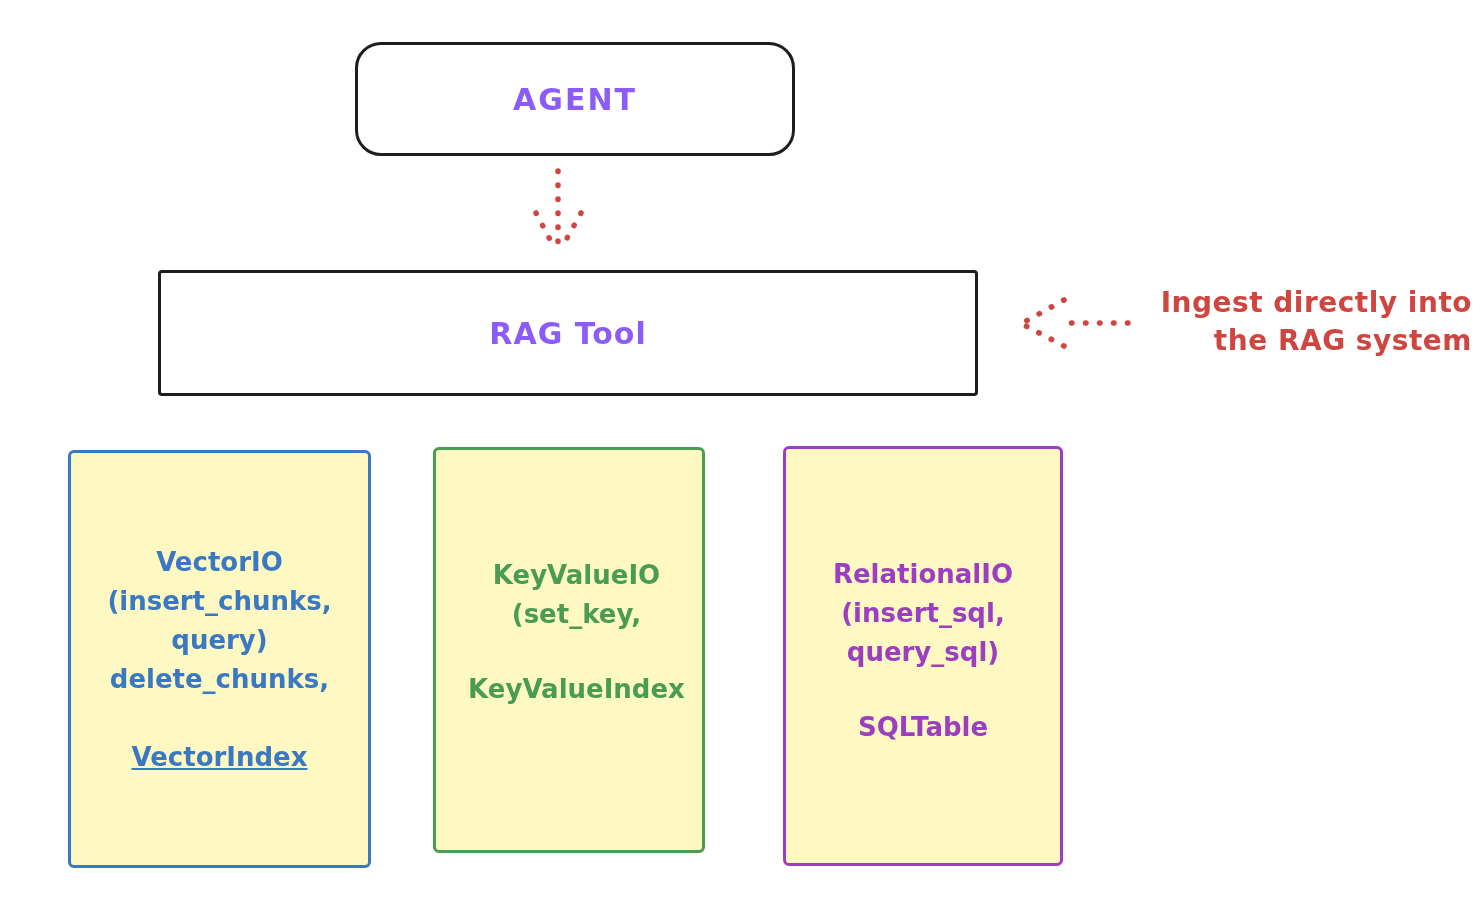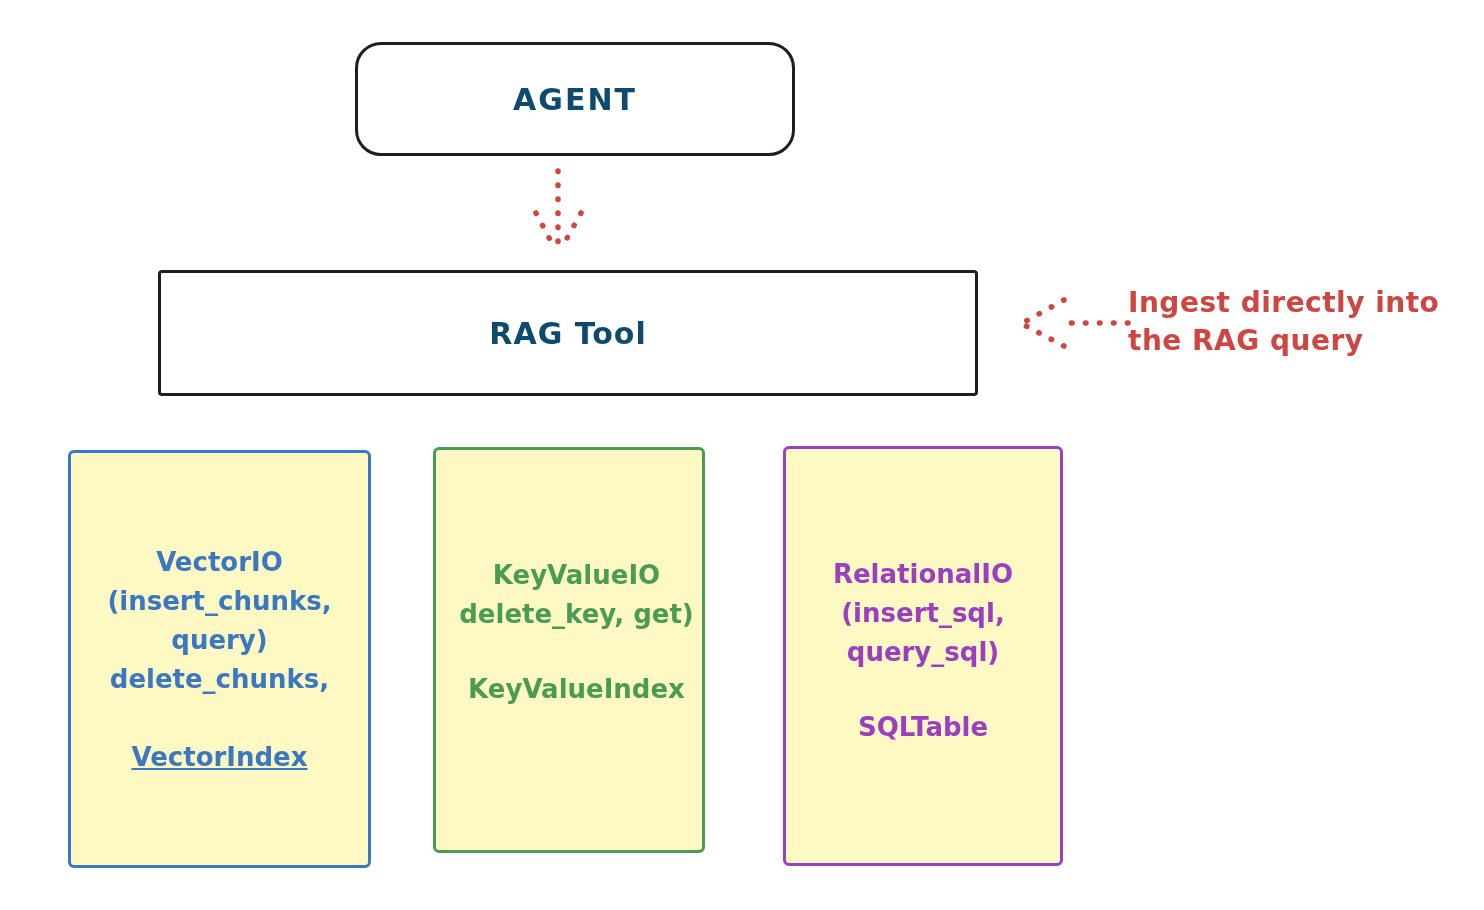--- a/index.html
+++ b/index.html
@@ -20,21 +20,21 @@
     position: absolute;
     border: 3.5px solid var(--c, #1e1e1e);
     border-radius: 22px;
     background: #ffffff;
     display: flex;
     align-items: center;
     justify-content: center;
     box-sizing: border-box;
   }
   .node-label {
-    color: #0c4a6e;
+    color: #8b5cf6;
     font-size: 30px;
     font-weight: 700;
     letter-spacing: 2px;
   }
   .node-agent { border-radius: 26px; }
   .node-rag   { border-radius: 4px; }
 
   
   .arrows {
     position: absolute;
@@ -51,21 +51,21 @@
     stroke-linecap: round;
     stroke-dasharray: 0.5 13.5;
   }
 
   
   .annotation {
     position: absolute;
     left: 1128px;
     top: 284px;
     width: 344px;
-    text-align: left;
+    text-align: right;
     color: var(--c, #cf4540);
     font-size: 28px;
     font-weight: 700;
     line-height: 38px;
     letter-spacing: 0.5px;
   }
 
   
   .card {
     position: absolute;
@@ -103,37 +103,37 @@
 
   <svg class="arrows" viewBox="0 0 1484 910" style="--c: #cf4540;">
 
     <path d="M558 171 L558 247 M536 213 L555 249 M581 213 L561 249"></path>
 
     <path d="M1128 323 L1058 323 M1064 300 L1026 321 M1064 346 L1026 326"></path>
   </svg>
 
   <div class="annotation" style="--c: #cf4540;">
     <div>Ingest directly into</div>
-    <div>the RAG query</div>
+    <div>the RAG system</div>
   </div>
 
   <div class="card card-blue" style="left: 68px; top: 450px; width: 303px; height: 418px; --c: #3b78c2;">
     <div class="card-text">
       <div>VectorIO</div>
       <div>(insert_chunks,</div>
       <div>query)</div>
       <div>delete_chunks,</div>
       <div class="index-label">VectorIndex</div>
     </div>
   </div>
 
   <div class="card card-green" style="left: 433px; top: 447px; width: 272px; height: 406px; padding-left: 15px; --c: #4a9c53;">
     <div class="card-text">
       <div>KeyValueIO</div>
-      <div>delete_key, get)</div>
+      <div>(set_key,</div>
       <div class="index-label">KeyValueIndex</div>
     </div>
   </div>
 
   <div class="card card-purple" style="left: 783px; top: 446px; width: 280px; height: 420px; --c: #9b3fc0;">
     <div class="card-text">
       <div>RelationalIO</div>
       <div>(insert_sql,</div>
       <div>query_sql)</div>
       <div class="index-label">SQLTable</div>

